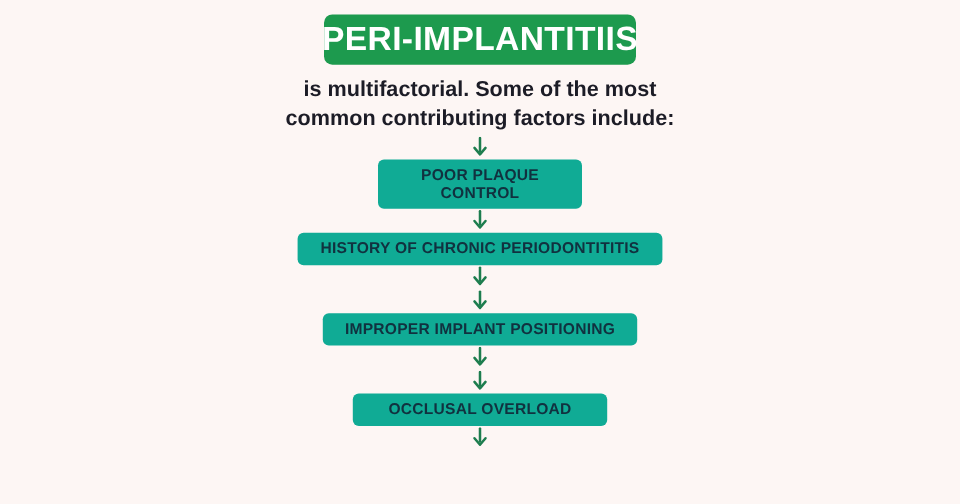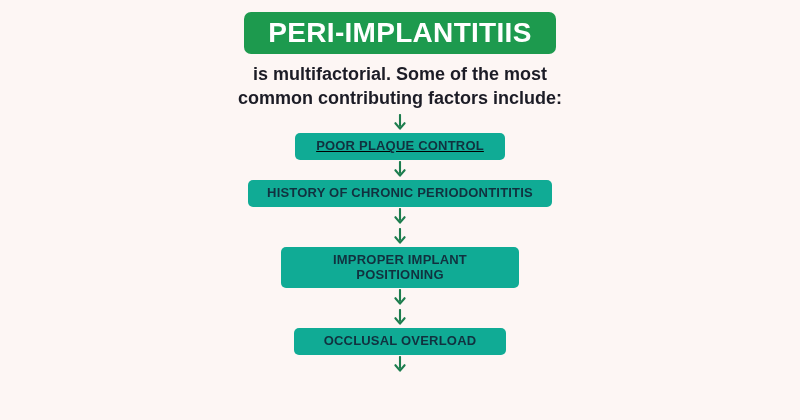--- a/index.html
+++ b/index.html
@@ -21,21 +21,21 @@
     background: #fdf6f4;
     display: flex;
     flex-direction: column;
     align-items: center;
     box-sizing: border-box;
     padding-top: 12px;
   }
 
   
   .title-banner {
-    width: 312px;
+    width: 260px;
     height: 42px;
     background: #1d9a4e;
     border-radius: 7px;
     display: flex;
     align-items: center;
     justify-content: center;
     margin-bottom: 8px;
   }
   .title-text {
     color: #ffffff;
@@ -80,23 +80,23 @@
   }
   .flow-box-label {
     color: #11313f;
     font-size: 13px;
     font-weight: bold;
     text-align: center;
     line-height: 1.2;
     letter-spacing: 0.2px;
     white-space: pre-line;
   }
-  .flow-box.w-210 { width: 210px; text-decoration: underline; }
+  .flow-box.w-210 { width: 170px; }
   .flow-box.w-278 { width: 304px; }
-  .flow-box.w-262 { width: 238px; }
+  .flow-box.w-262 { width: 262px; }
   .flow-box.w-176 { width: 212px; }
   .flow-box.two-line { min-height: 42px; }
 
   .flow-column {
     display: flex;
     flex-direction: column;
     align-items: center;
   }
 </style>
 </head>

